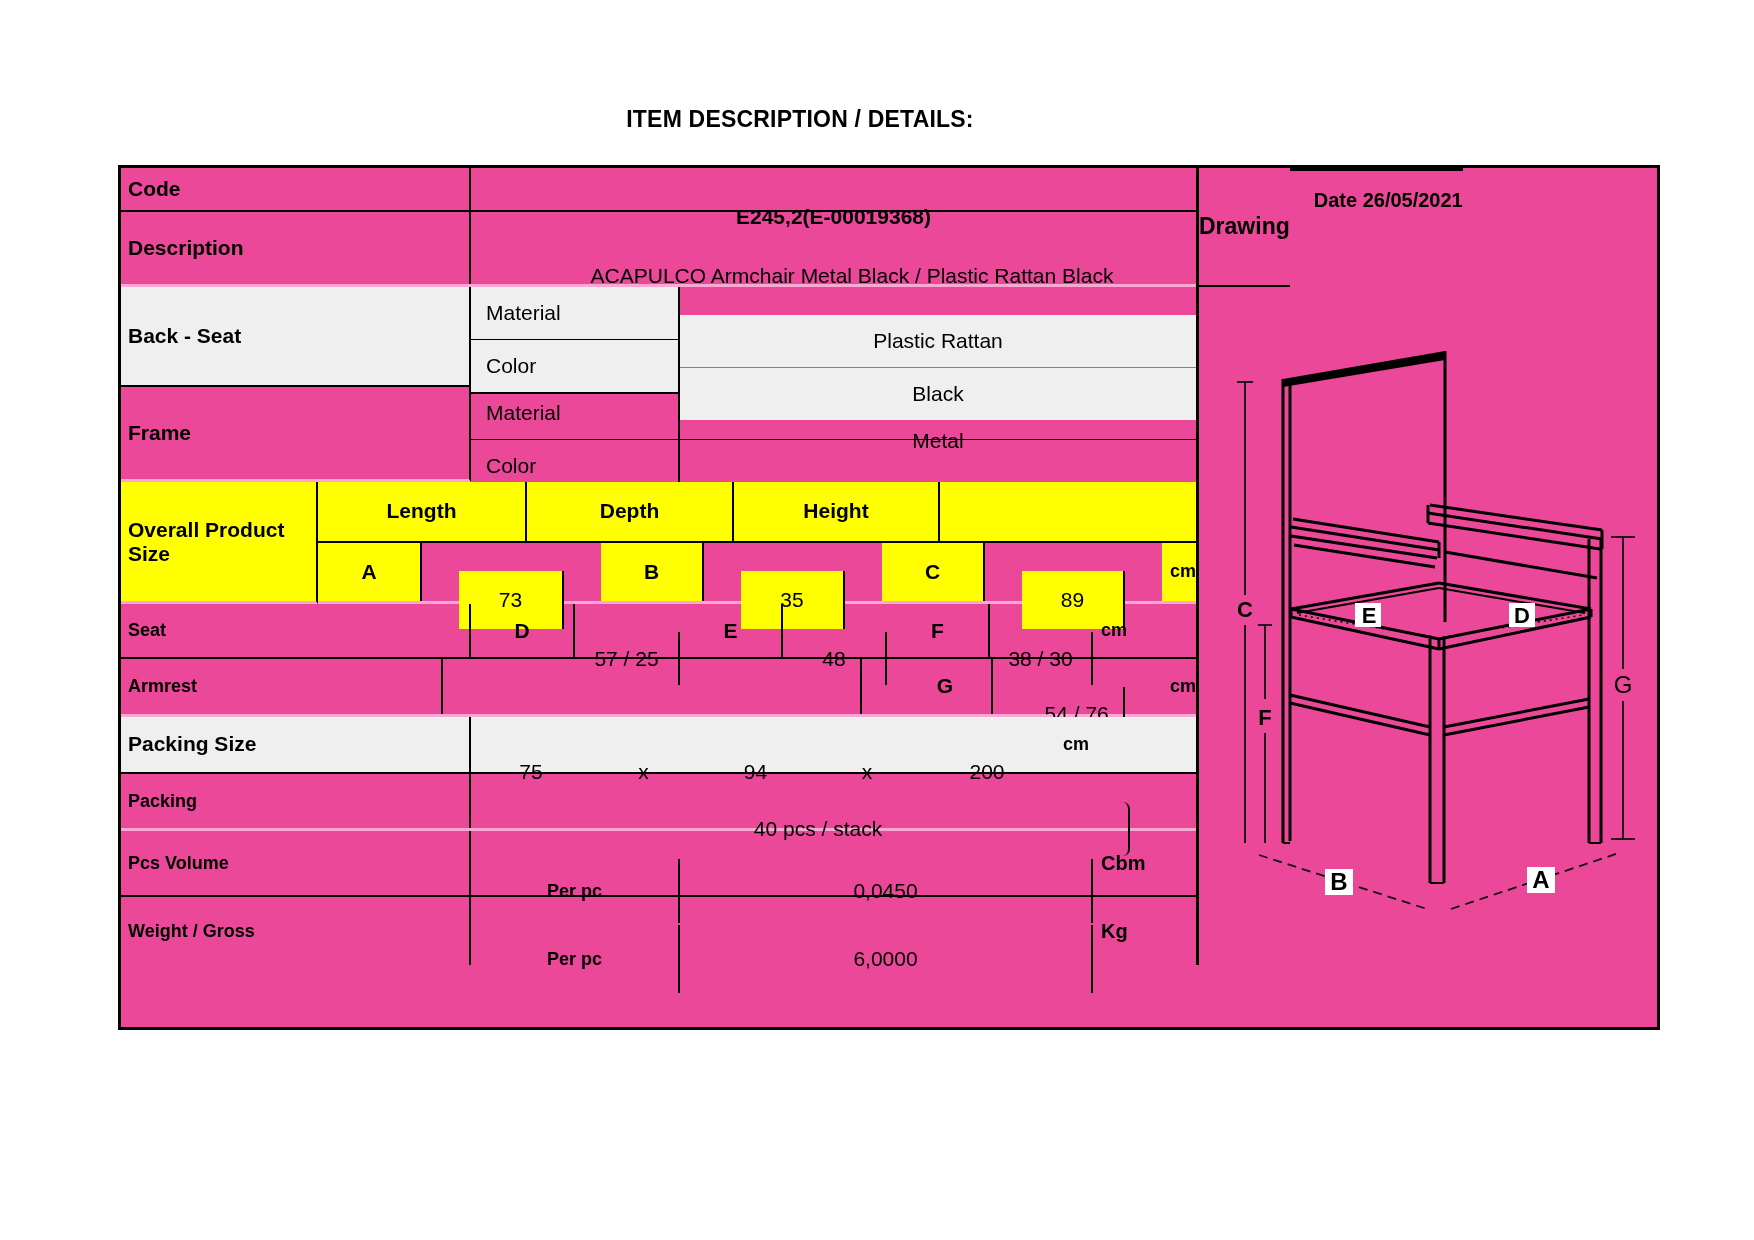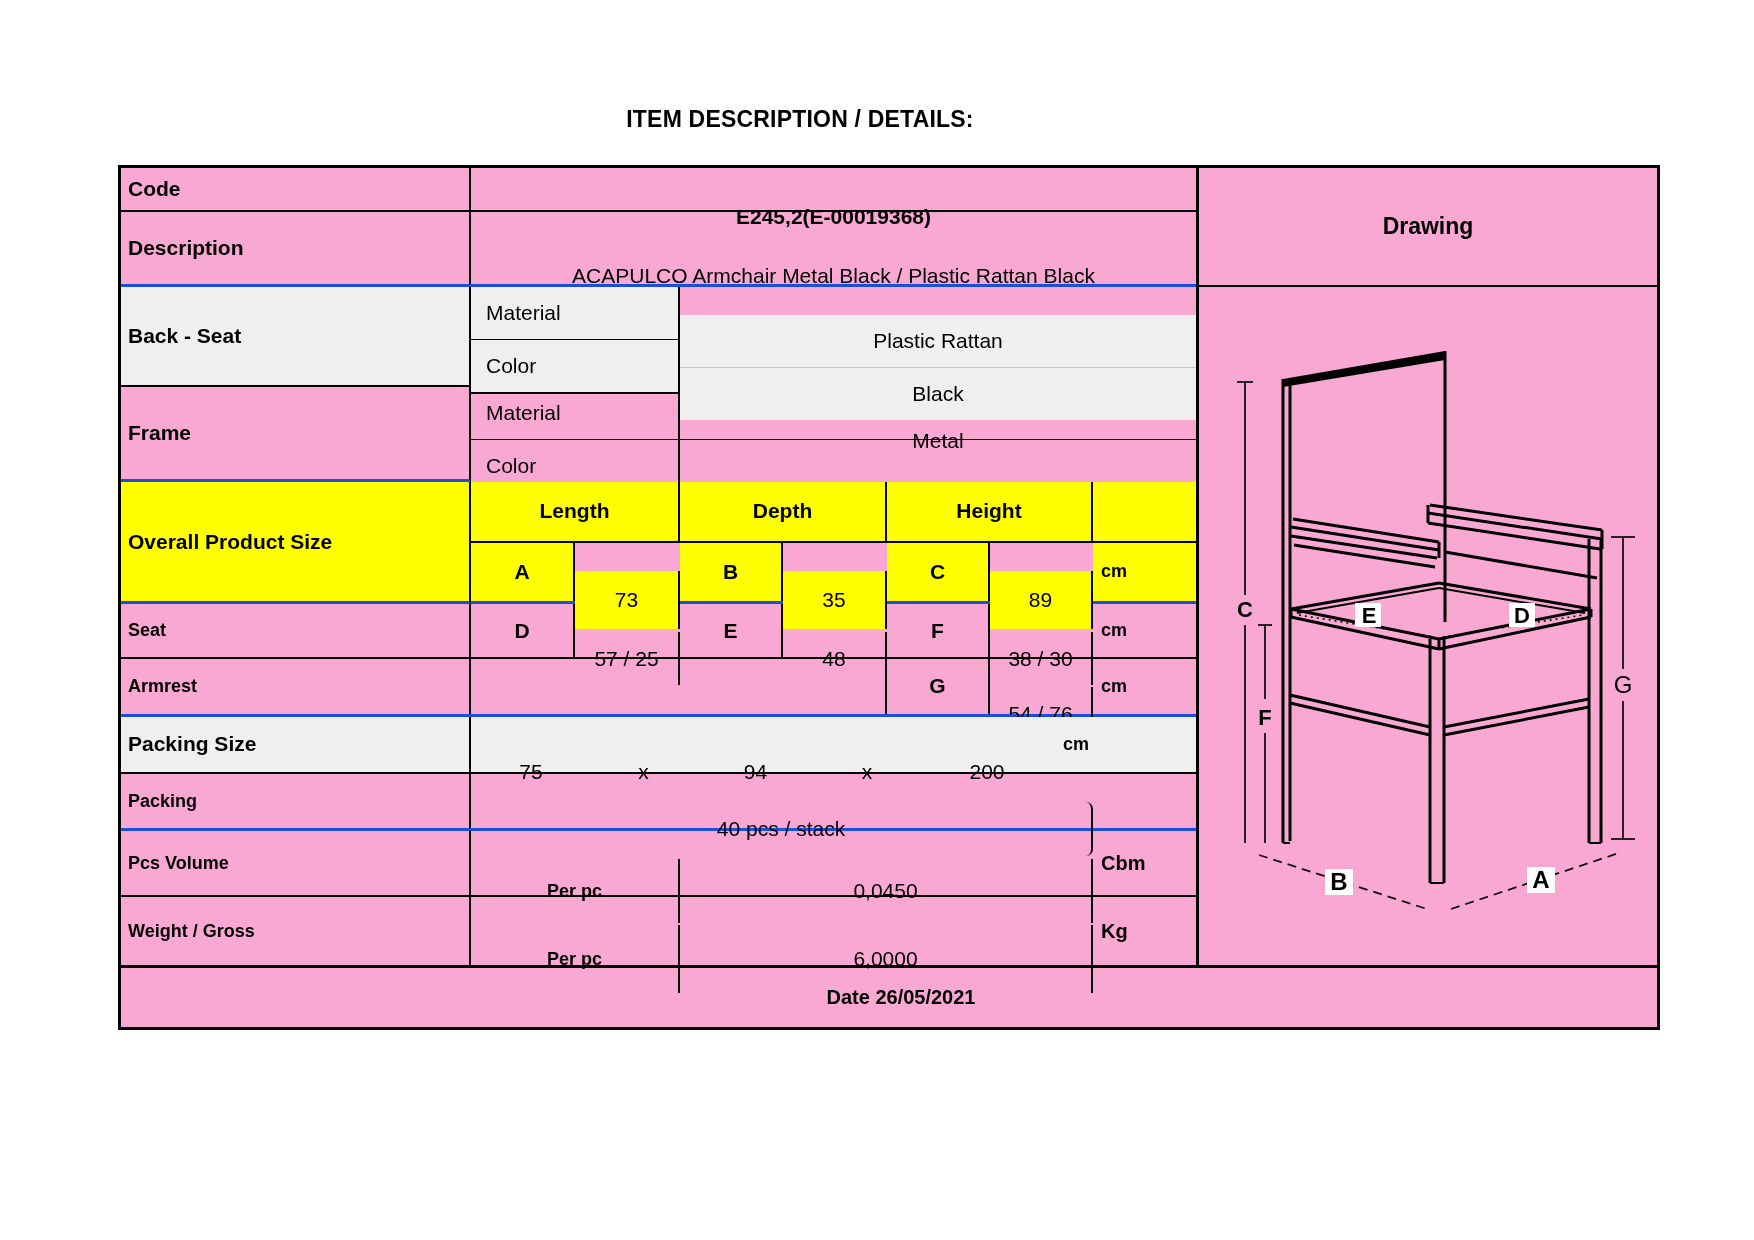--- a/index.html
+++ b/index.html
@@ -3,31 +3,31 @@
 <meta charset="utf-8">
 <style>
   * { margin:0; padding:0; box-sizing:border-box; }
   body { background:#ffffff; font-family:"Liberation Sans", sans-serif; color:#000; }
   .page { position:relative; width:1754px; height:1240px; background:#fff; overflow:hidden; }
 
   .doc-title { position:absolute; top:106px; left:0; width:1600px; text-align:center;
                font-size:23px; font-weight:bold; letter-spacing:.2px; }
 
   .sheet { position:absolute; left:118px; top:165px; width:1542px; height:865px;
-           border:3px solid #000; display:flex; flex-direction:column; background:#f9a8d4; }
+           border:3px solid #000; display:flex; flex-direction:row; background:#ec4899; }
 
   .top-section { display:flex; height:797px; }
   .main-grid { width:1075px; display:flex; flex-direction:column; }
 
   .row { display:flex; width:100%; }
   .cell { display:flex; align-items:center; height:100%; }
   .vline { border-right:2px solid #000; }
   .bb1 { border-bottom:1px solid #000; }
   .bb2 { border-bottom:2px solid #000; }
-  .bb3 { border-bottom:3px solid #1d4ed8; }
+  .bb3 { border-bottom:3px solid #f9a8d4;gap:37px; }
 
   .lblcell { width:350px; padding-left:7px; }
   .lbl-lg { font-size:21px; font-weight:bold; }
   .lbl-sm { font-size:18px; font-weight:bold; }
   .sublbl { font-size:21px; padding-left:15px; }
   .val    { font-size:21px; justify-content:center; text-align:center;margin-top:28px; }
   .bold   { font-weight:bold; }
   .key    { font-size:21px; font-weight:bold; justify-content:center; }
   .hdr    { font-size:21px; font-weight:bold; justify-content:center; }
   .unit   { font-size:18px; font-weight:bold; padding-left:8px; }

